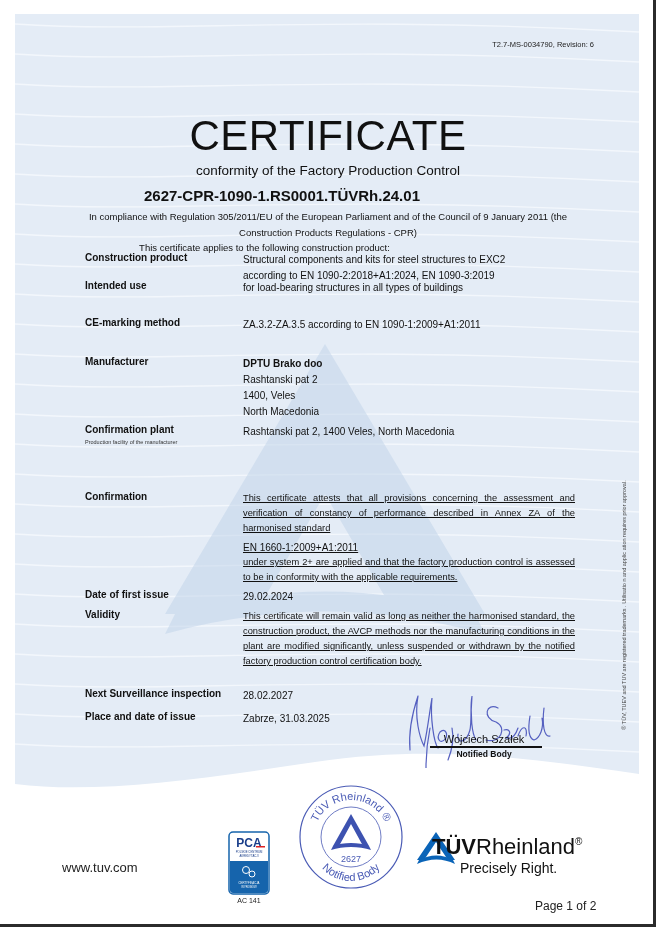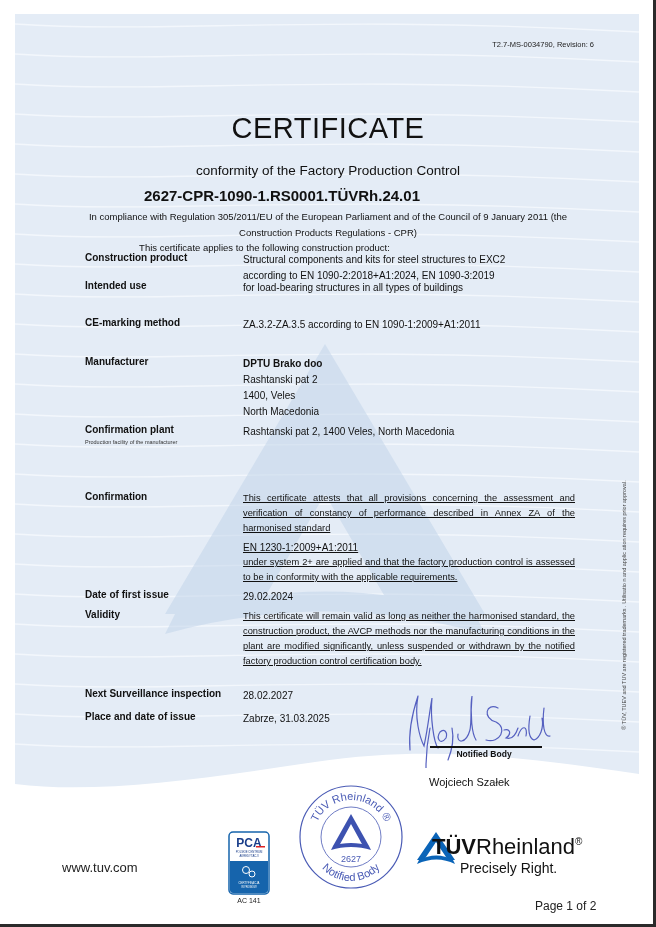--- a/index.html
+++ b/index.html
@@ -4,33 +4,33 @@
 <style>
   html, body { margin:0; padding:0; }
   body { width:656px; height:927px; position:relative; background:#ffffff; overflow:hidden;
          font-family:"Liberation Sans", "DejaVu Sans", sans-serif; color:#111; }
   .frame-right { position:absolute; left:653px; top:0; width:3px; height:927px; background:#2b2b2b; }
   .frame-bottom { position:absolute; left:0; top:924px; width:656px; height:3px; background:#2b2b2b; }
   .panel { position:absolute; left:15px; top:14px; width:624px; height:780px; overflow:hidden; }
   .panel svg.bg { position:absolute; left:0; top:0; }
   .content { position:absolute; left:0; top:0; width:656px; height:927px; }
   .ref { position:absolute; right:62px; top:40px; font-size:7.5px; color:#222; }
-  .title { position:absolute; left:0; width:656px; text-align:center; top:112px; font-size:29px; letter-spacing:0.5px; color:#111; }
+  .title { position:absolute; left:0; width:656px; text-align:center; top:112px; font-size:42px; letter-spacing:0.5px; color:#111; }
   .subtitle { position:absolute; left:0; width:656px; text-align:center; top:163px; font-size:13.5px; }
   .certno { position:absolute; left:0; width:564px; text-align:center; top:187px; font-size:15px; font-weight:bold; }
   .compliance { position:absolute; left:80px; width:496px; text-align:center; top:209px; font-size:9.5px; line-height:16px; }
   .applies { position:absolute; left:0; width:529px; text-align:center; top:242px; font-size:9.5px; }
   .row { position:absolute; left:85px; width:490px; }
   .lbl { position:absolute; left:0; top:0; font-weight:bold; font-size:10px; }
   .sublbl { position:absolute; left:0; top:15px; font-size:5.5px; color:#333; }
   .val { position:absolute; left:158px; top:0; width:332px; font-size:10px; line-height:16px; }
   .val.just { text-align:justify; font-size:9.3px; line-height:15px;text-decoration:underline; }
   .val .b { font-weight:bold; }
   .sig { position:absolute; left:400px; top:688px; width:160px; height:80px; }
-  .signame { position:absolute; left:429px; top:776px; width:110px; font-size:11px; }
+  .signame { position:absolute; left:429px; top:733px; width:110px; text-align:center; font-size:11px; }
   .sigline { position:absolute; left:430px; top:746px; width:112px; height:2px; background:#111; }
   .notified { position:absolute; left:429px; top:749px; width:110px; text-align:center; font-size:8.5px; font-weight:bold; }
   .side { position:absolute; left:624px; top:605px; width:320px; transform:translate(-50%,-50%) rotate(-90deg); transform-origin:center; font-size:5.5px; color:#444; white-space:nowrap; text-align:center; }
   .website { position:absolute; left:62px; top:860px; font-size:13px; color:#222; }
   .pca { position:absolute; left:228px; top:831px; width:42px; height:72px; }
   .pca-ac { position:absolute; left:228px; top:897px; width:42px; text-align:center; font-size:7px; color:#222; }
   .seal { position:absolute; left:298px; top:784px; width:106px; height:106px; }
   .tuvlogo { position:absolute; left:415px; top:830px; width:42px; height:36px; }
   .tuvtext { position:absolute; left:432px; top:834px; font-size:22px; color:#111; white-space:nowrap; }
   .tuvtext b { font-weight:bold; }
@@ -117,21 +117,21 @@
   <div class="row" style="top:424px;">
     <div class="lbl">Confirmation plant</div>
     <div class="sublbl">Production facility of the manufacturer</div>
     <div class="val">Rashtanski pat 2, 1400 Veles, North Macedonia</div>
   </div>
 
   <div class="row" style="top:491px;">
     <div class="lbl">Confirmation</div>
     <div class="val just">
       <div>This certificate attests that all provisions concerning the assessment and verification of constancy of performance described in Annex ZA of the harmonised standard</div>
-      <div style="margin-top:4px;font-size:10px;">EN 1230-1:2009+A1:2011</div>
+      <div style="margin-top:4px;font-size:10px;">EN 1660-1:2009+A1:2011</div>
       <div>under system 2+ are applied and that the factory production control is assessed to be in conformity with the applicable requirements.</div>
     </div>
   </div>
 
   <div class="row" style="top:589px;">
     <div class="lbl">Date of first issue</div>
     <div class="val">29.02.2024</div>
   </div>
 
   <div class="row" style="top:609px;">

